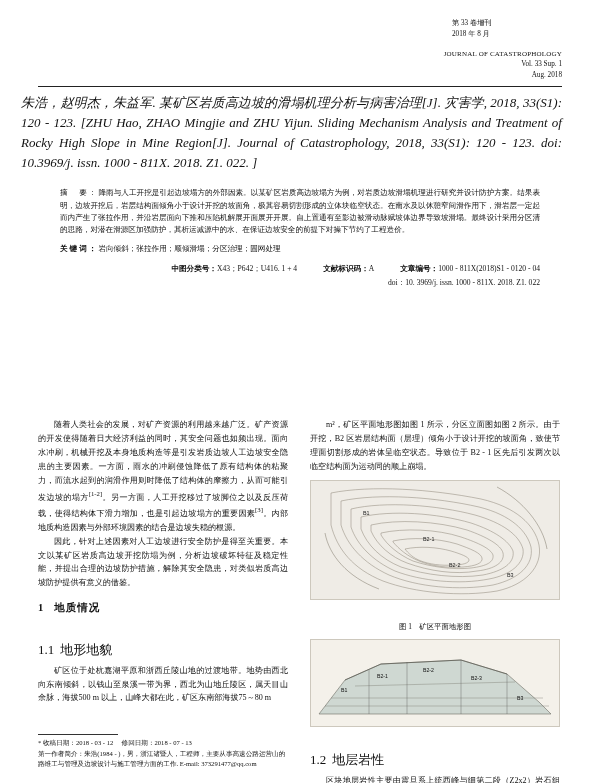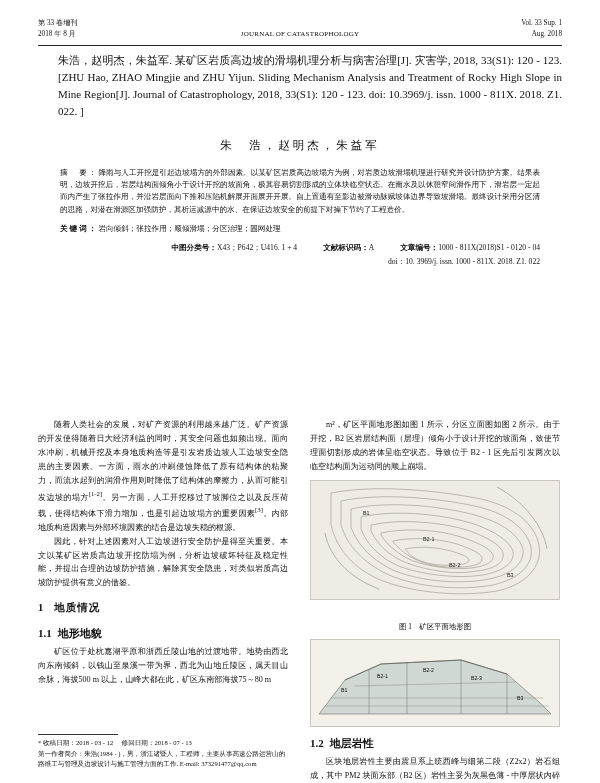--- a/index.html
+++ b/index.html
@@ -22,53 +22,55 @@
     box-sizing: border-box;
   }
 
   
   .runhead {
     display: flex;
     align-items: flex-end;
     padding: 18px 38px 2px 38px;
     font-size: 7.2px;
     line-height: 1.5;
+    flex-direction: column;
   }
   .runhead .left, .runhead .right {
     width: 110px;
     font-size: 7.2px;
     color: #111;
   }
   .runhead .right { text-align: right; }
   .runhead .center {
     flex: 1;
     text-align: center;
   }
   .runhead .center .cn {
     font-size: 8.4px;
     letter-spacing: 1px;
   }
   .runhead .center .en {
     font-size: 7px;
     letter-spacing: .2px;
-    margin-top: 1px;
+    margin-top: 9px;
   }
   .rule {
     border: 0;
     border-top: 1px solid #222;
     margin: 3px 38px 0 38px;
   }
 
   
   .citation {
-    margin: 6px 38px 0 58px;
-    font-size: 11px;
+    margin: 6px 38px 0 21px;
+    font-size: 13px;
     line-height: 1.55;
     text-align: justify;
     color: #111;
+    font-style: italic;
   }
 
   
   .title {
     margin: 22px 38px 0 38px;
     text-align: center;
     font-size: 18px;
     font-weight: bold;
     letter-spacing: 1.2px;
     font-family: "Liberation Serif", serif;
@@ -141,23 +143,23 @@
   }
   .h1 {
     font-size: 10.5px;
     font-weight: bold;
     margin: 9px 0 4px 0;
     letter-spacing: 1px;
     text-indent: 0;
   }
   .h1 .num { margin-right: 10px; }
   .h2 {
-    font-size: 11px;
-    font-weight: bold;
-    margin: 7px 0 2px 0;
+    font-size: 13px;
+    font-weight: normal;
+    margin: 22px 0 2px 0;
     text-indent: 0;
   }
   .h2 .num { margin-right: 6px; }
 
   
   .figure { margin: 6px 0 2px 0; }
   .figcap {
     text-align: center;
     font-size: 7.4px;
     margin-top: 21px;
@@ -211,21 +213,20 @@
     <div class="right">
       <div>Vol. 33 Sup. 1</div>
       <div>Aug. 2018</div>
     </div>
   </div>
   <hr class="rule">
 
   <div class="citation">朱浩，赵明杰，朱益军. 某矿区岩质高边坡的滑塌机理分析与病害治理[J]. 灾害学, 2018, 33(S1): 120 - 123. [ZHU Hao, ZHAO Mingjie and ZHU Yijun. Sliding Mechanism Analysis and Treatment of Rocky High Slope in Mine Region[J]. Journal of Catastrophology, 2018, 33(S1): 120 - 123. doi: 10.3969/j. issn. 1000 - 811X. 2018. Z1. 022. ]</div>
 
 
-  <div class="authors">朱　浩，赵明杰，朱益军</div>
 
 
   <div class="abs-wrap">
     <div class="abs-body"><span class="lbl">摘　要：</span><span>降雨与人工开挖是引起边坡塌方的外部因素。以某矿区岩质高边坡塌方为例，对岩质边坡滑塌机理进行研究并设计防护方案。结果表明，边坡开挖后，岩层结构面倾角小于设计开挖的坡面角，极其容易切割形成的立体块临空状态。在南水及以休憩窄间滑作用下，滑岩层一定起而内产生了张拉作用，并沿岩层面向下推和压陷机解展开面展开开展。自上置通有至影边被滑动脉赋坡体边界导致坡滑塌。最终设计采用分区清的思路，对潜在滑源区加强防护，其析运减源中的水、在保证边坡安全的前提下对操下节约了工程造价。</span></div>
     <div class="kw"><span class="lbl">关键词：</span><span>岩向倾斜；张拉作用；顺倾滑塌；分区治理；固网处理</span></div>
   </div>
 
   <div class="meta">
     <div class="meta-row">
       <span><b>中图分类号：</b><span>X43；P642；U416. 1 + 4</span></span>

